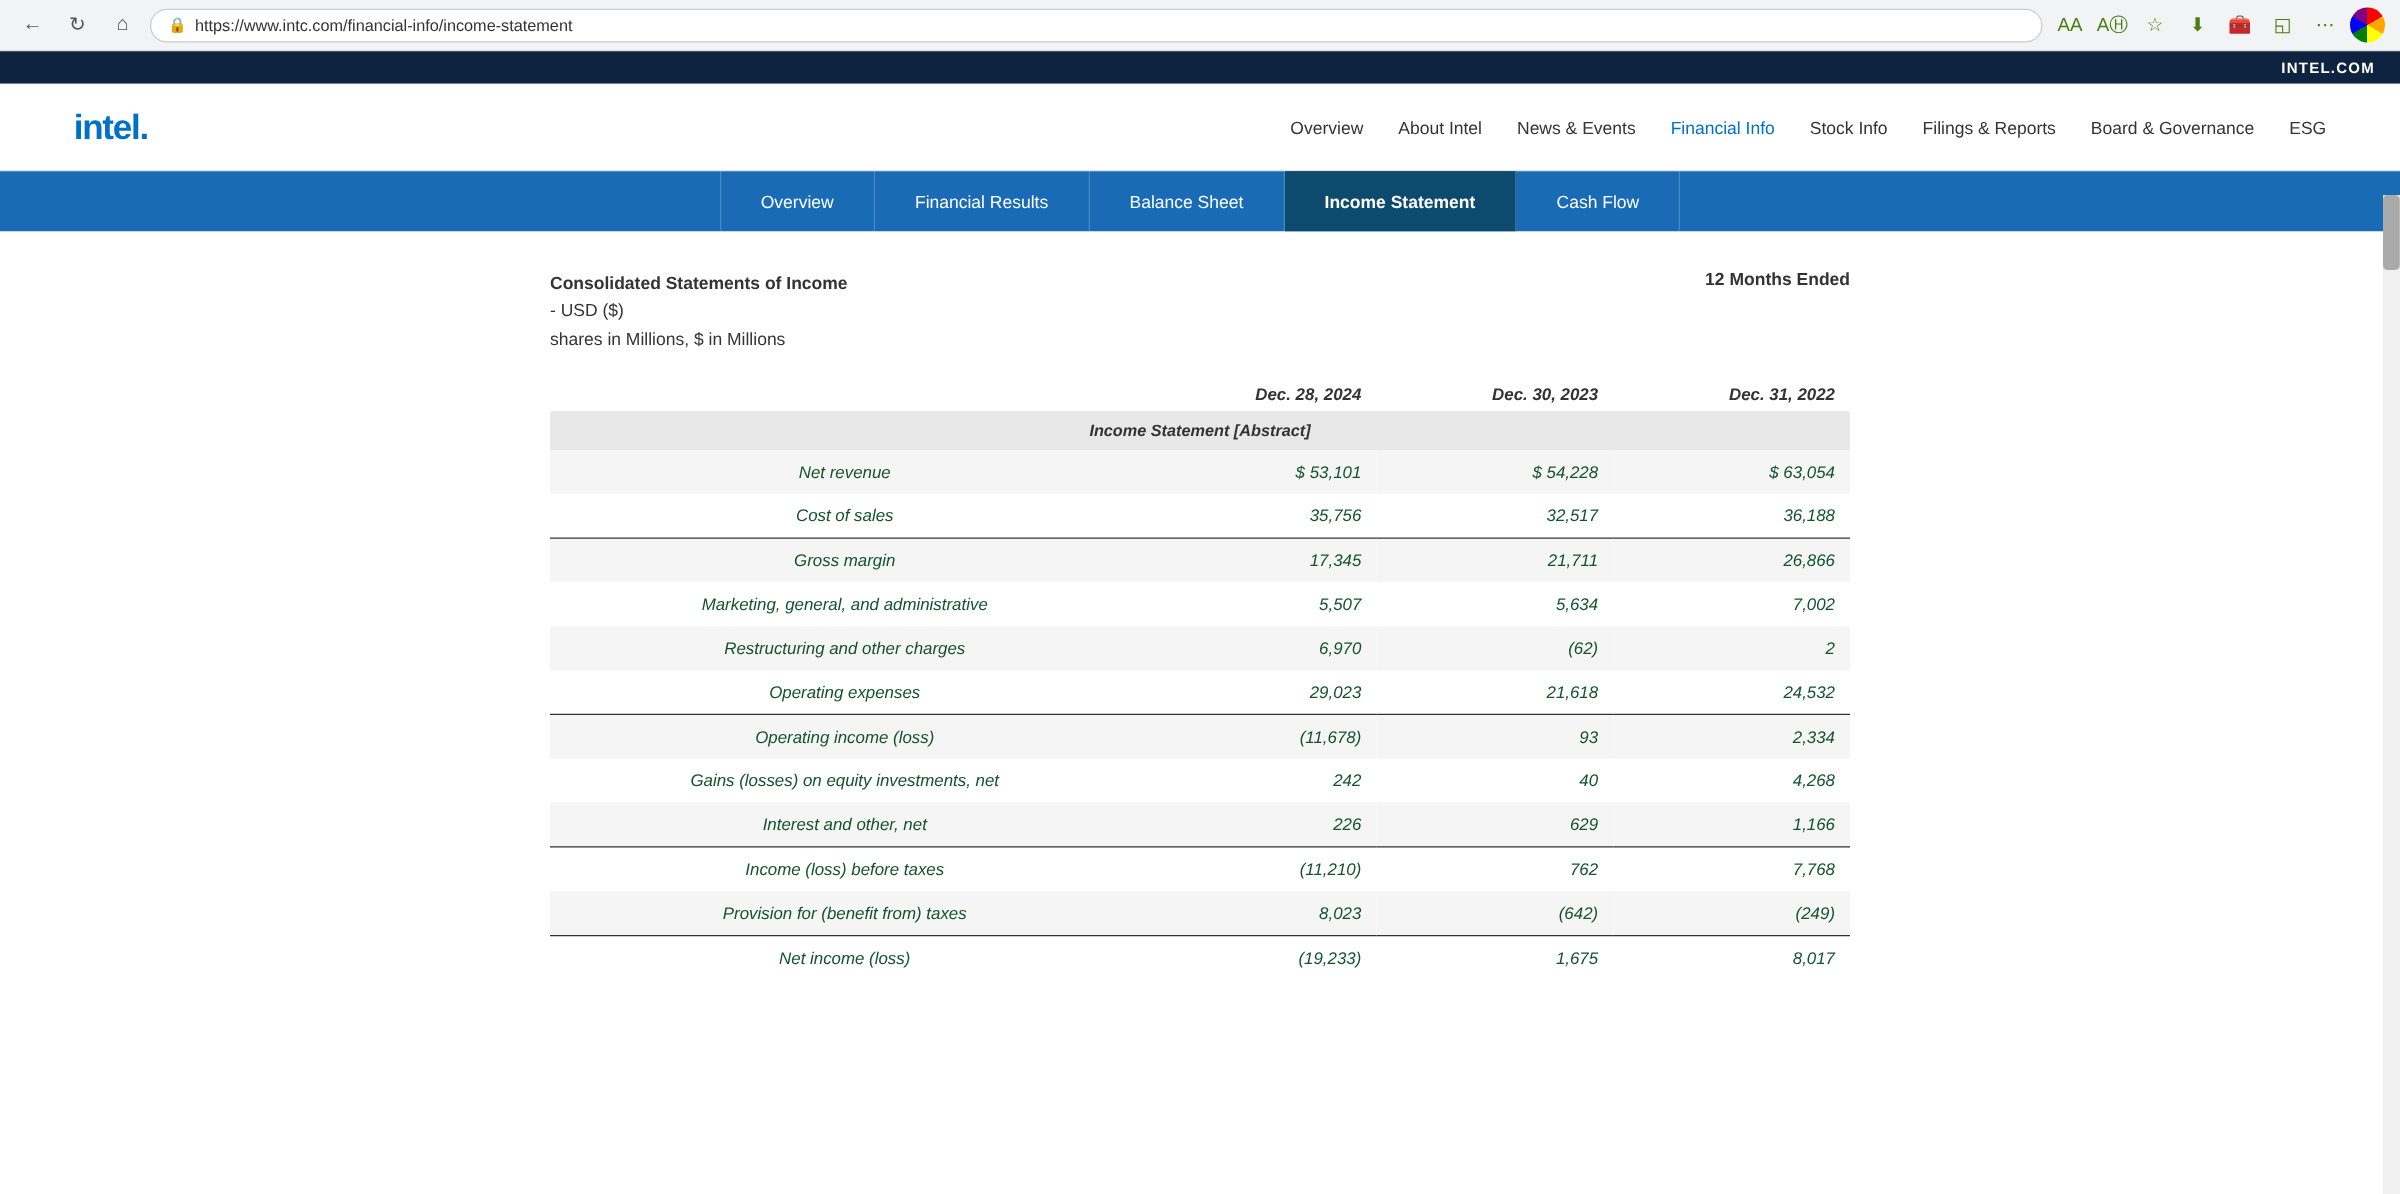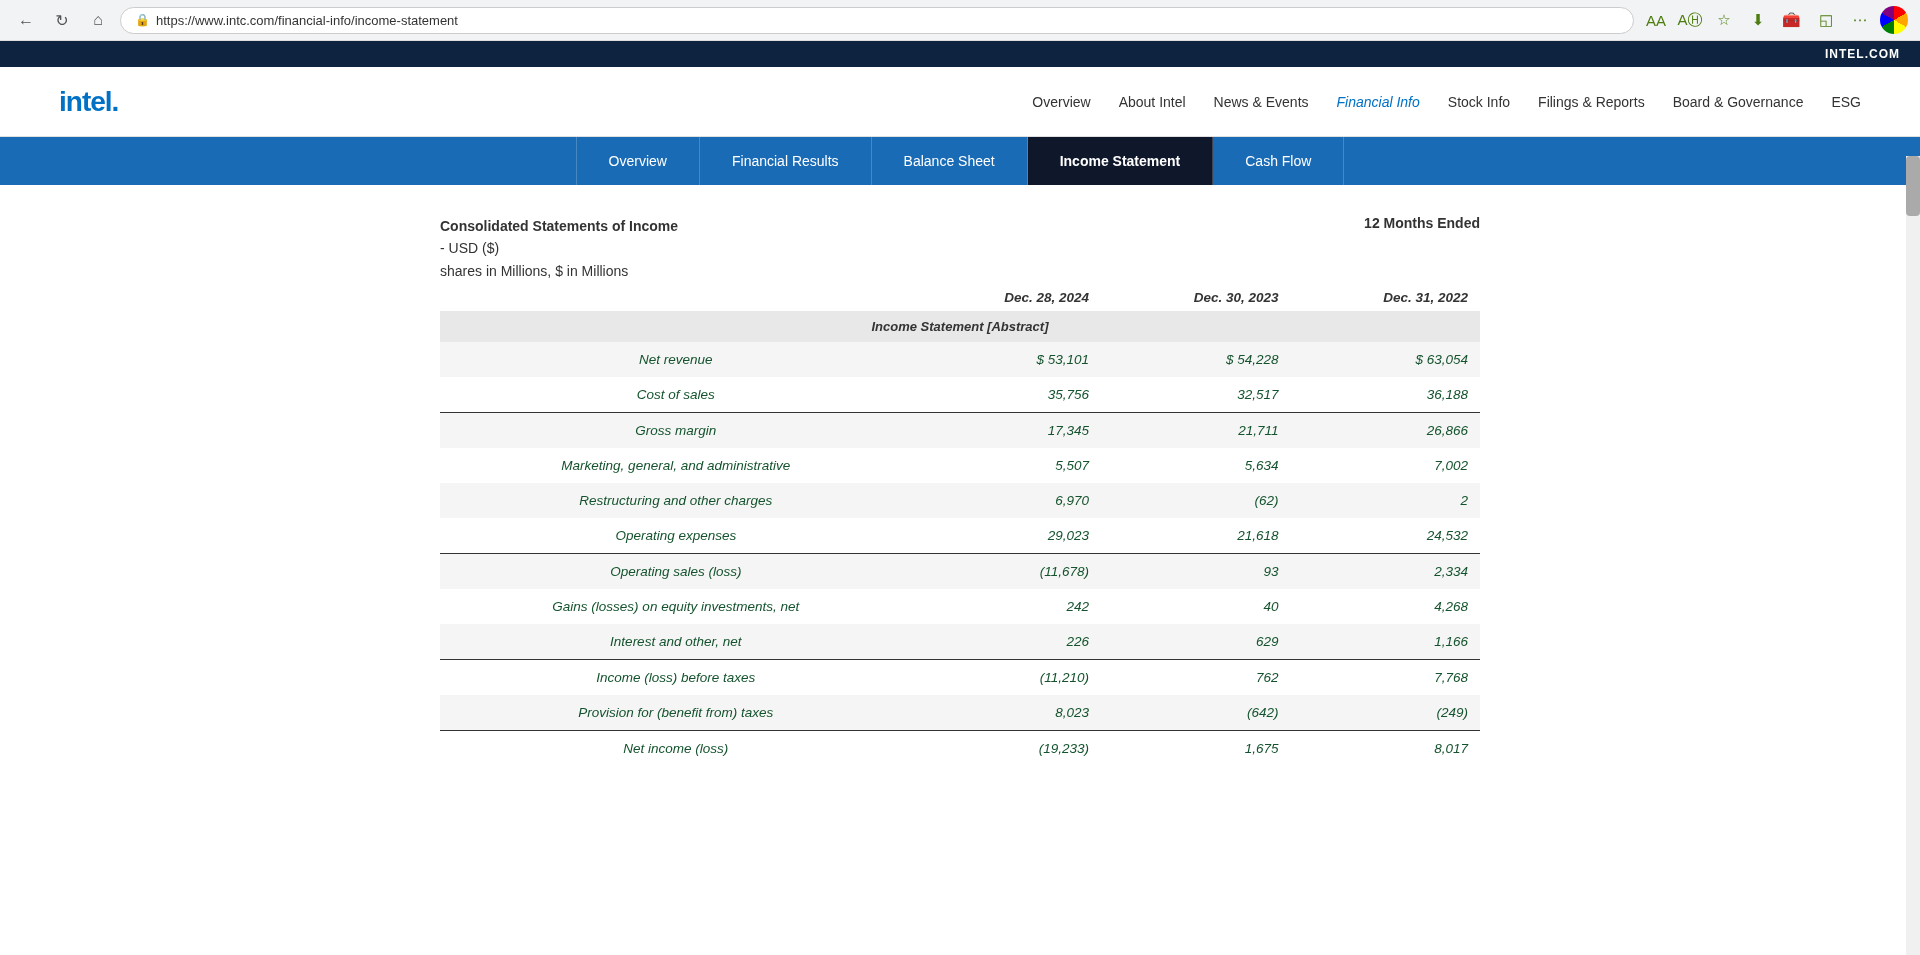--- a/index.html
+++ b/index.html
@@ -88,41 +88,41 @@
       align-items: center;
       gap: 28px;
       list-style: none;
     }
     .main-nav a {
       text-decoration: none;
       color: #333;
       font-size: 14px;
       white-space: nowrap;
     }
-    .main-nav a.active { color: #0071c5; font-style: italic; }
+    .main-nav a.active { color: #0071c5; }
 
     
     .sub-nav {
       background: #1a6bb5;
       display: flex;
       align-items: center;
       justify-content: center;
       gap: 0;
     }
     .sub-nav-item {
       padding: 16px 32px;
       color: #fff;
       font-size: 14px;
       cursor: pointer;
       white-space: nowrap;
       border-right: 1px solid rgba(255,255,255,0.2);
     }
     .sub-nav-item:first-child { border-left: 1px solid rgba(255,255,255,0.2); }
     .sub-nav-item.active {
-      background: #0f172a;
+      background: #0c4a6e;
       font-weight: bold;
     }
 
     
     .content {
       max-width: 1100px;
       margin: 30px auto;
       padding: 0 30px;
     }
     .statement-title {
@@ -194,21 +194,21 @@
     .months-ended-label {
       font-weight: bold;
       font-size: 14px;
       text-align: right;
       margin-bottom: 4px;
     }
 
     .header-section {
       display: flex;
       justify-content: space-between;
-      margin-bottom: 2px;
+      margin-bottom: 20px;
     }
     .left-header { max-width: 400px; }
     .right-header { text-align: right; }
   </style>
 </head>
 <body>
 
 <div class="browser-bar">
   <button class="browser-nav-btn">←</button>
   <button class="browser-nav-btn">↻</button>
@@ -319,21 +319,21 @@
           <td>(62)</td>
           <td>2</td>
         </tr>
         <tr>
           <td>Operating expenses</td>
           <td>29,023</td>
           <td>21,618</td>
           <td>24,532</td>
         </tr>
         <tr class="border-top">
-          <td>Operating sales (loss)</td>
+          <td>Operating income (loss)</td>
           <td>(11,678)</td>
           <td>93</td>
           <td>2,334</td>
         </tr>
         <tr>
           <td>Gains (losses) on equity investments, net</td>
           <td>242</td>
           <td>40</td>
           <td>4,268</td>
         </tr>

